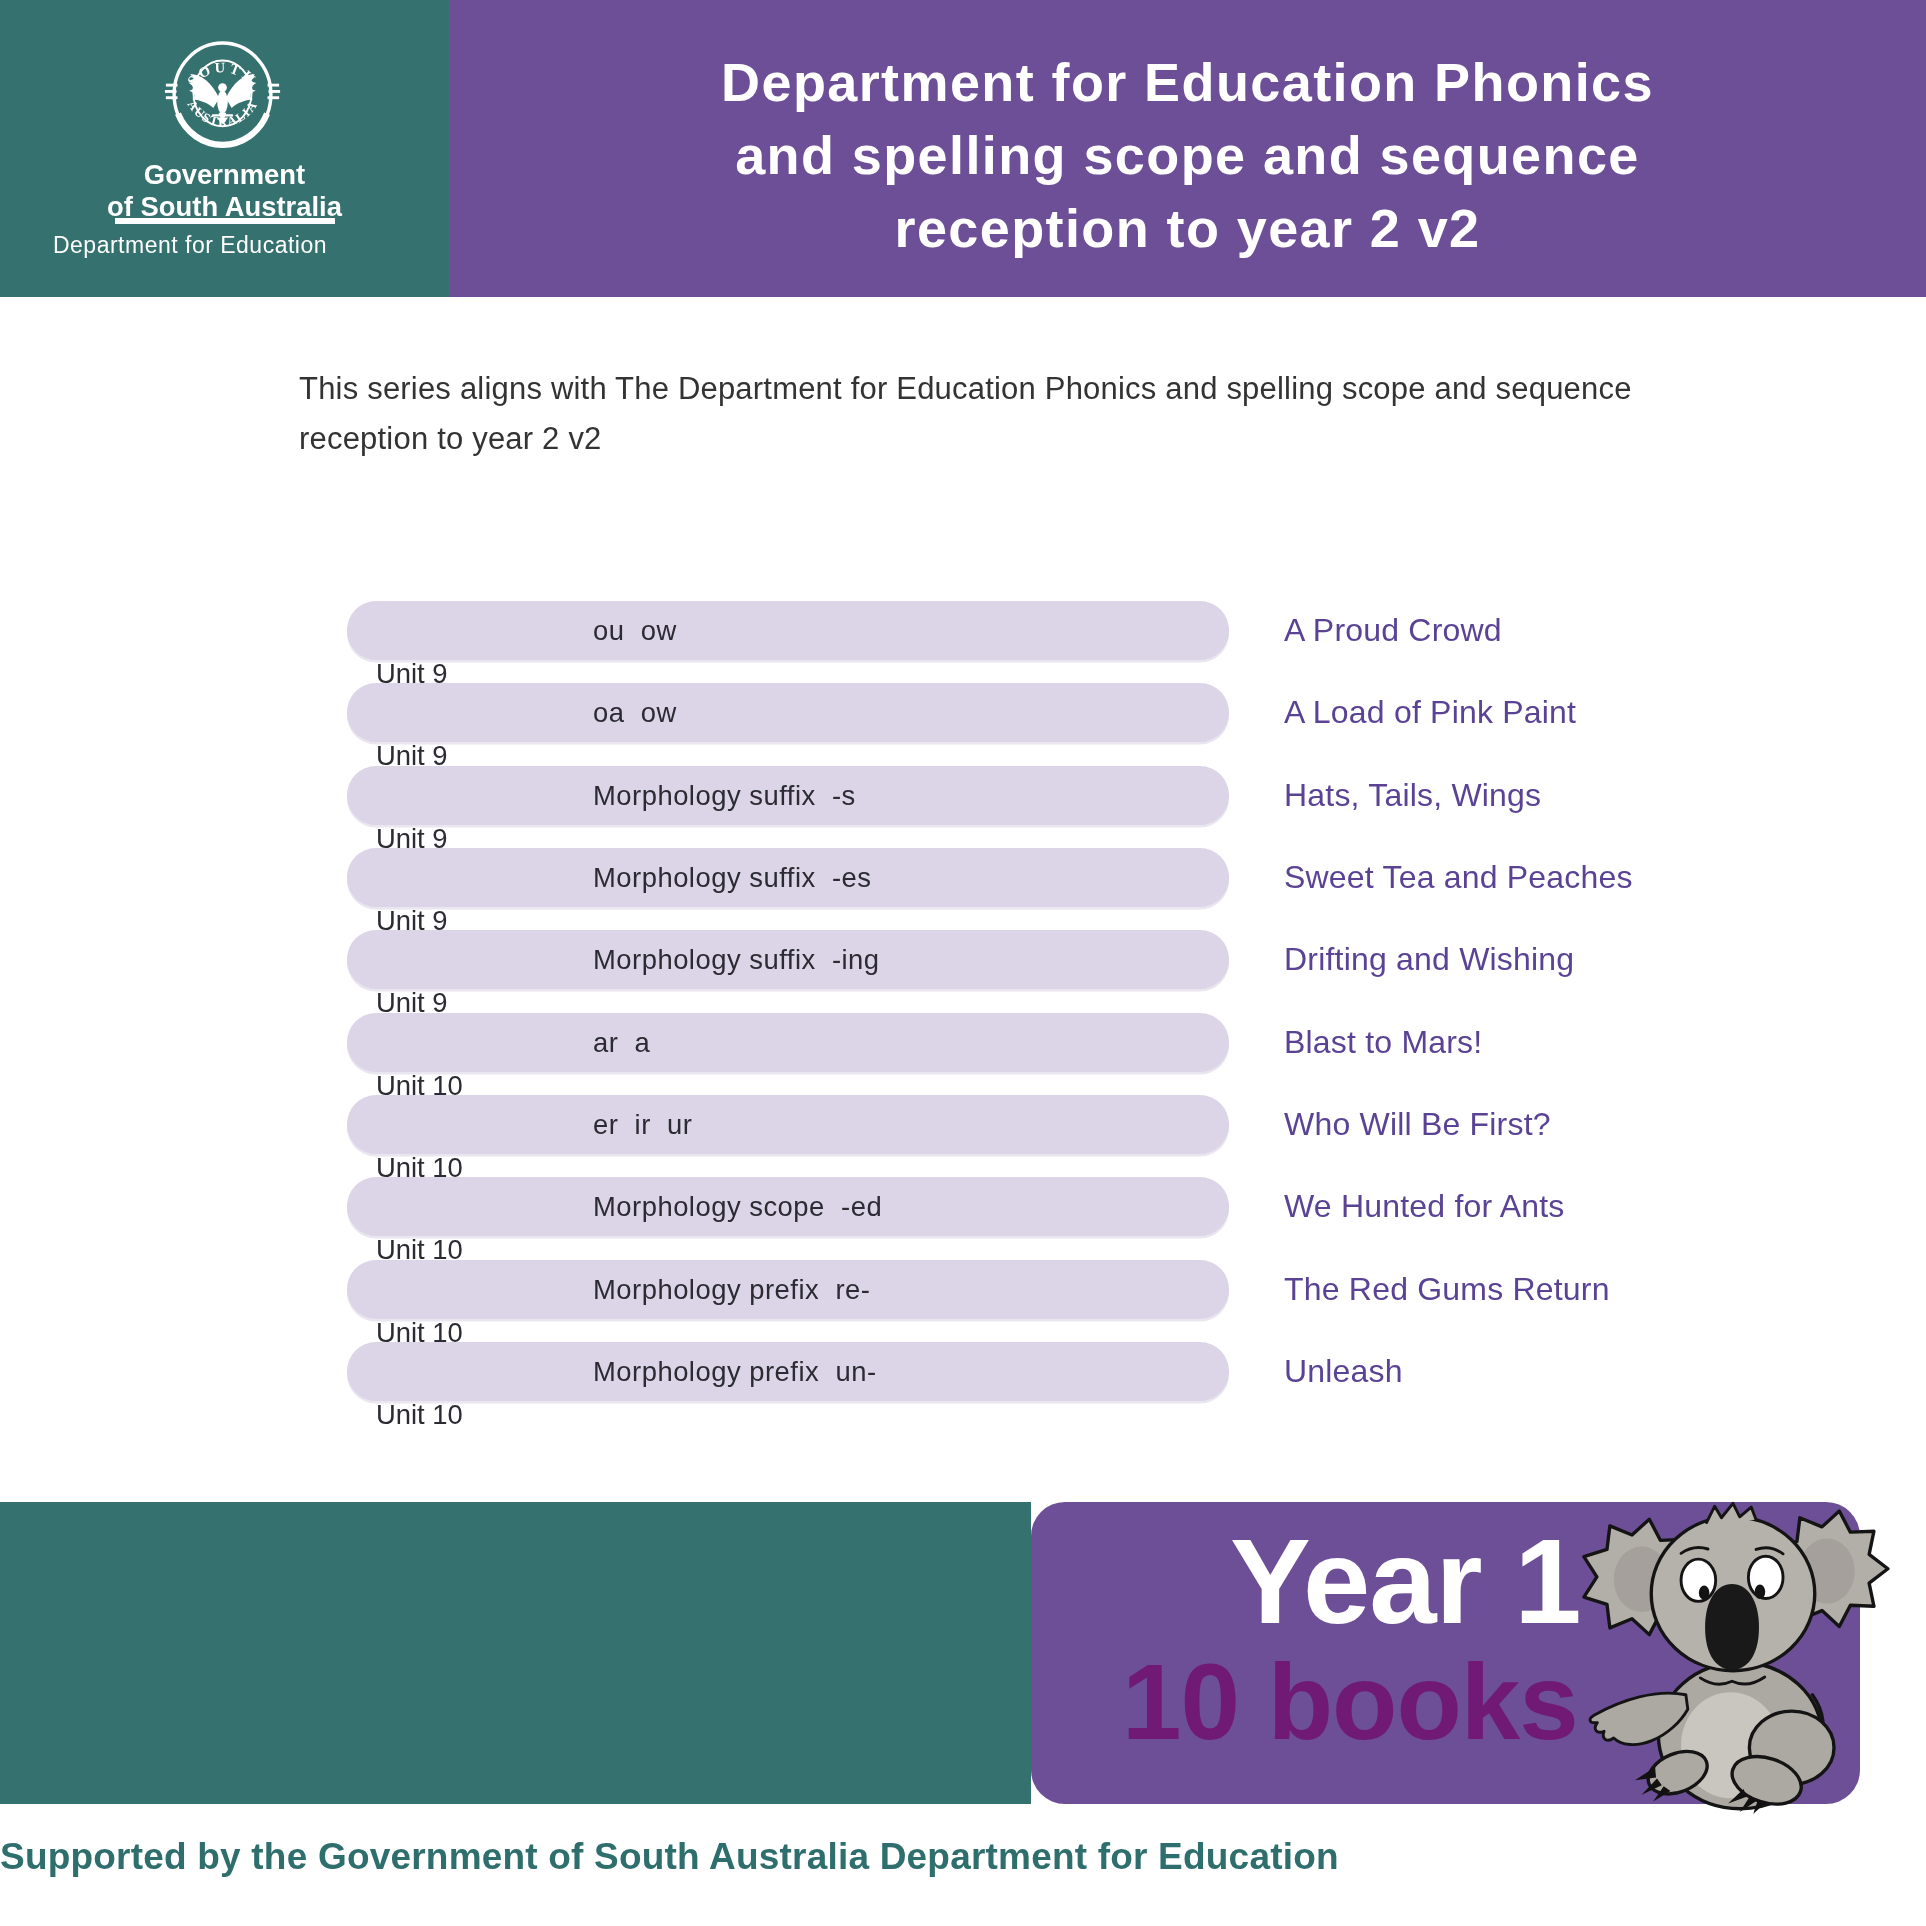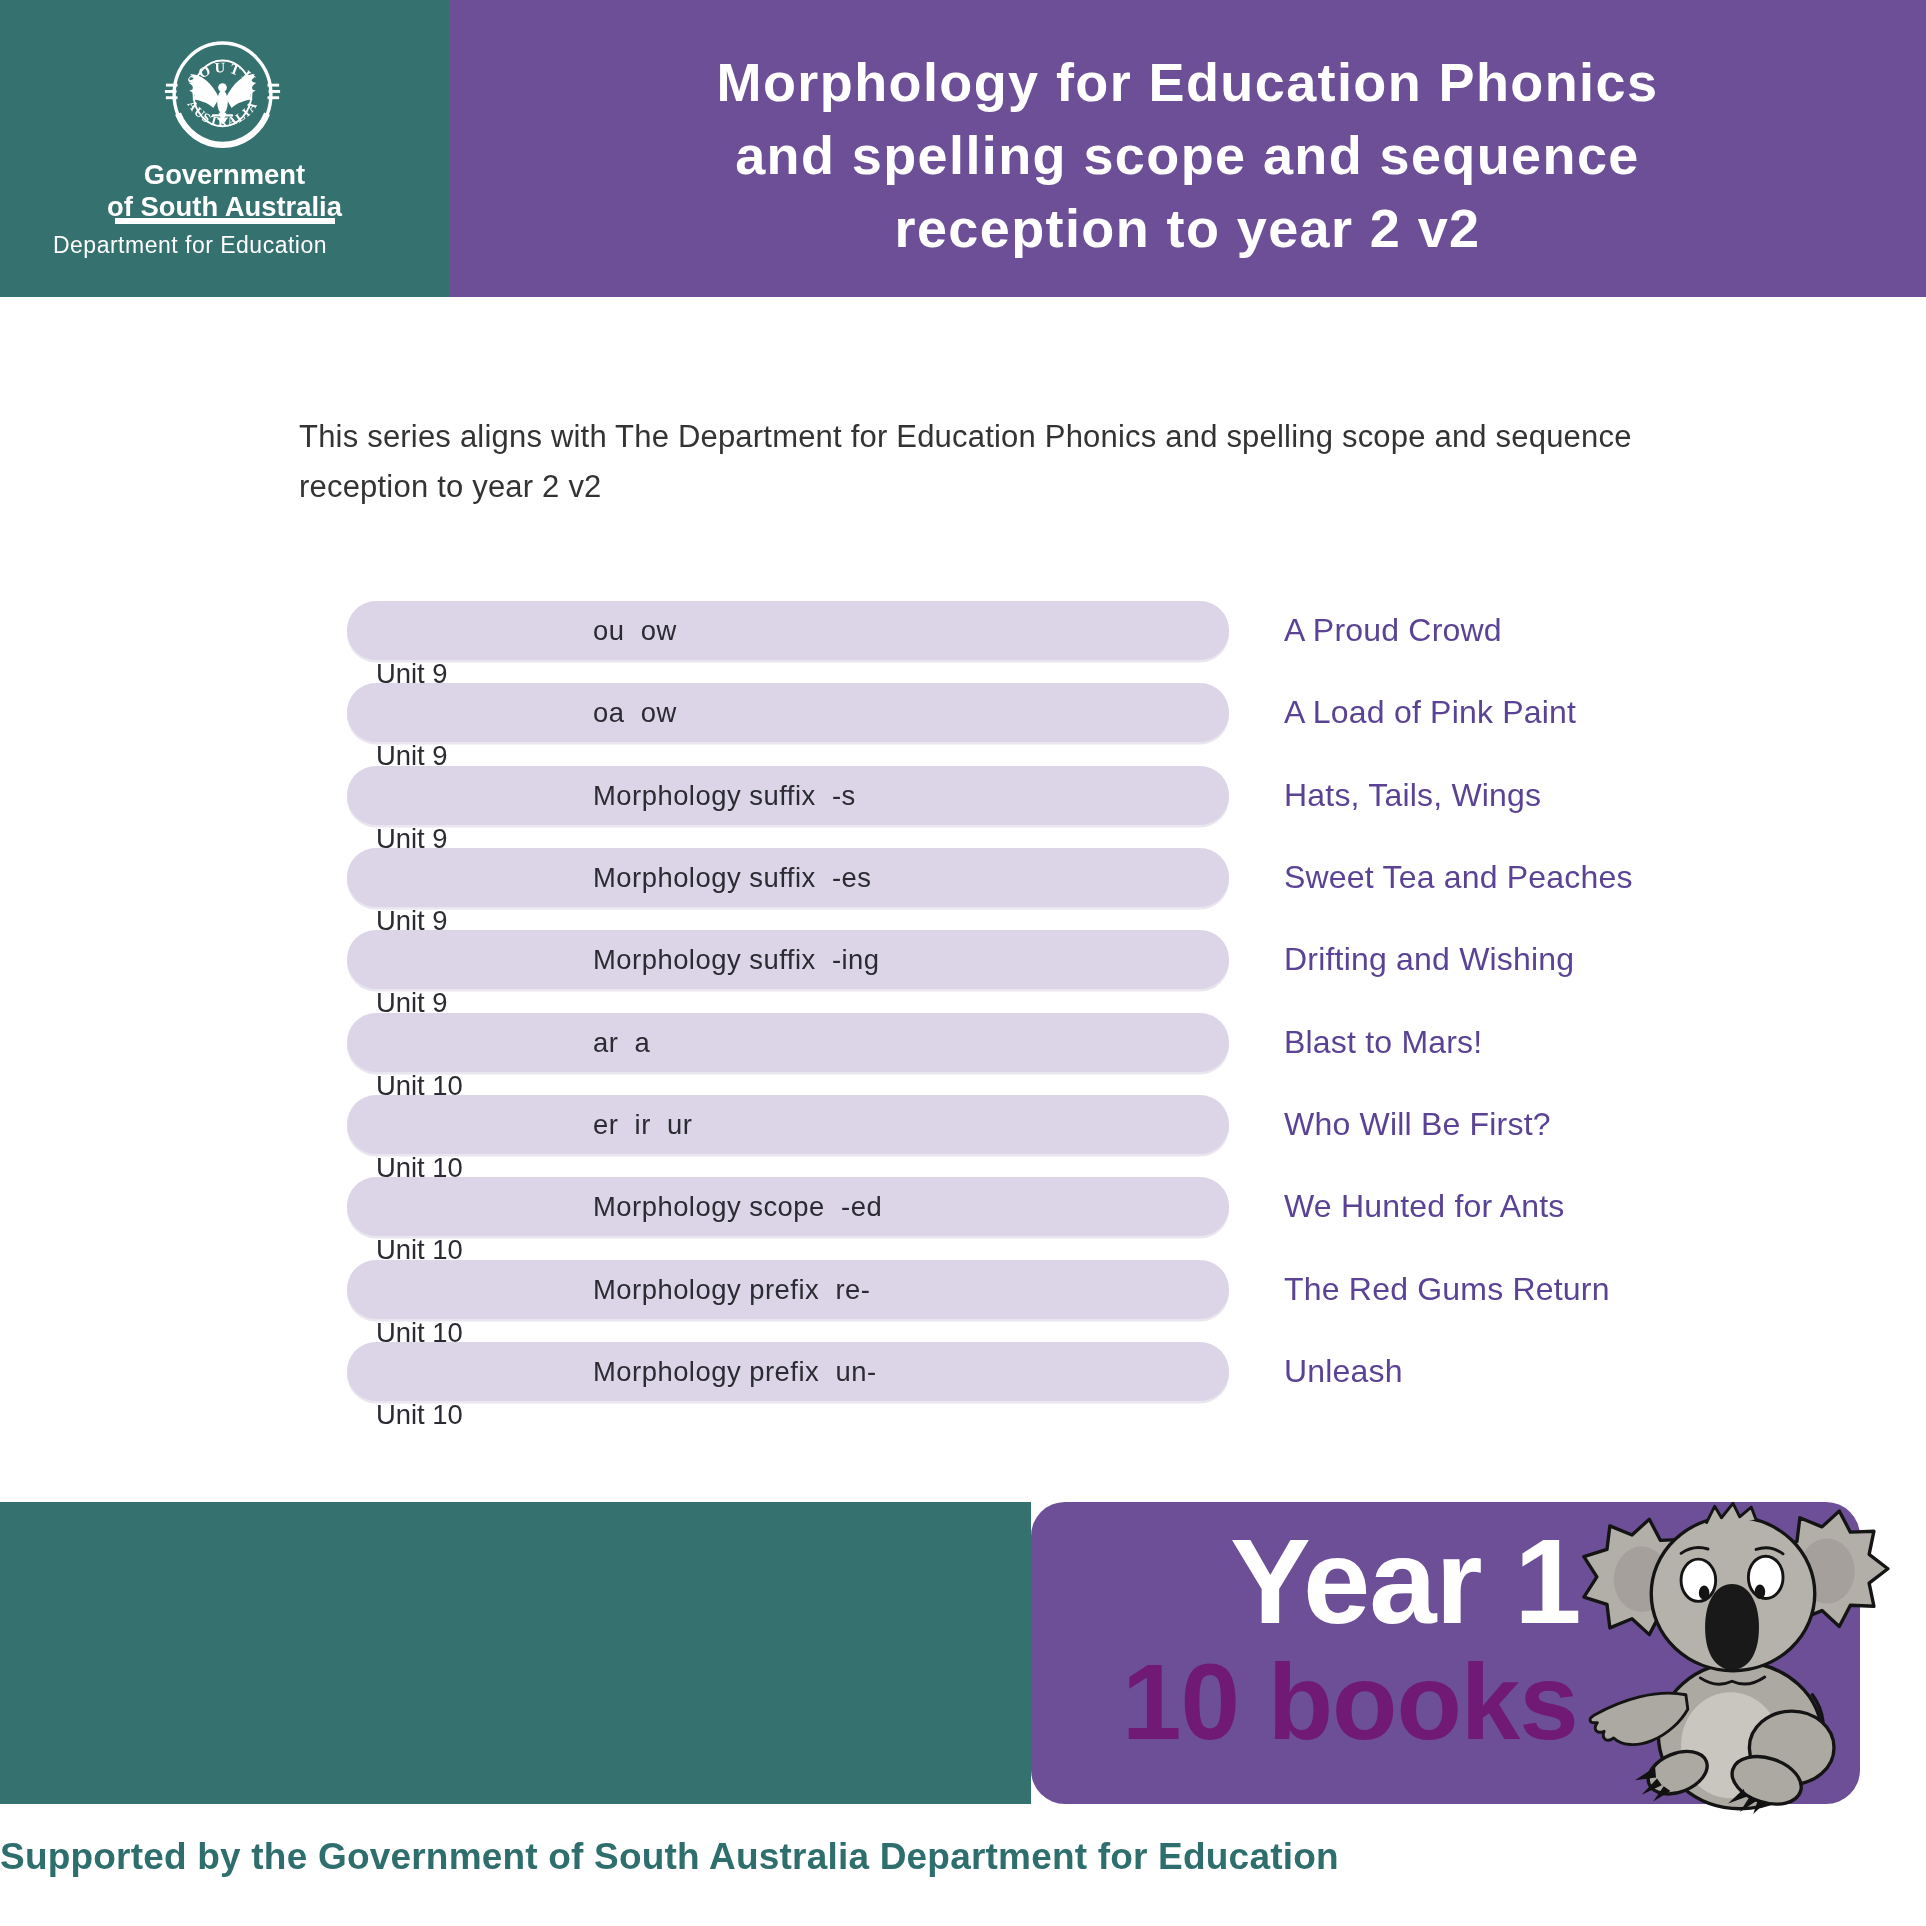--- a/index.html
+++ b/index.html
@@ -20,21 +20,21 @@
   
   #crest{left:162px;top:39px;width:121px;height:116px;}
   #gov-name{left:0;top:159px;width:449px;text-align:center;color:#ffffff;
     font-size:27.4px;font-weight:bold;line-height:32px;}
   #gov-rule{left:115px;top:218px;width:220px;height:6.3px;background:#ffffff;}
   #gov-dept{left:0;top:232px;width:380px;text-align:center;color:#ffffff;
     font-size:23px;font-weight:normal;letter-spacing:0.5px;}
 
   
   #intro{left:299px;top:364px;width:1425px;color:#333333;
-    font-size:31px;line-height:50px;letter-spacing:0.2px;margin-top:48px;}
+    font-size:31px;line-height:50px;letter-spacing:0.2px;}
 
   
   .pill{
     left:347px;width:882px;height:59px;background:#DCD5E7;border-radius:29px;
     box-shadow:0 2.4px 0 rgba(110,90,150,0.15);
   }
   .unit{left:376px;width:202px;color:#2B2B33;font-size:27.4px;line-height:59px;white-space:pre;margin-top:43px;}
   .focus{left:592px;width:636px;color:#2B2B33;font-size:27.4px;line-height:59px;white-space:pre;letter-spacing:0.5px;}
   .book-title{left:1284px;width:626px;color:#5A4395;font-size:32px;font-weight:normal;
     line-height:59px;letter-spacing:0.2px;}
@@ -52,21 +52,21 @@
 </style>
 </head>
 <body>
 
 <div id="poster">
 
   <div id="teal-header" class="abs"></div>
   <div id="purple-header" class="abs"></div>
 
   <div id="header-title" class="abs">
-    <div>Morphology for Education Phonics</div>
+    <div>Department for Education Phonics</div>
     <div>and spelling scope and sequence</div>
     <div>reception to year 2 v2</div>
   </div>
 
   <svg id="crest" class="abs" viewBox="0 0 250 235">
     <ellipse cx="125" cy="112" rx="100" ry="106" fill="none" stroke="#ffffff" stroke-width="7"></ellipse>
     <path d="M33,152 A100,106 0 0 0 217,152" fill="none" stroke="#ffffff" stroke-width="13"></path>
     <g fill="#ffffff">
       <rect x="8" y="90" width="24" height="6"></rect>
         <rect x="6" y="103" width="24" height="6"></rect>

